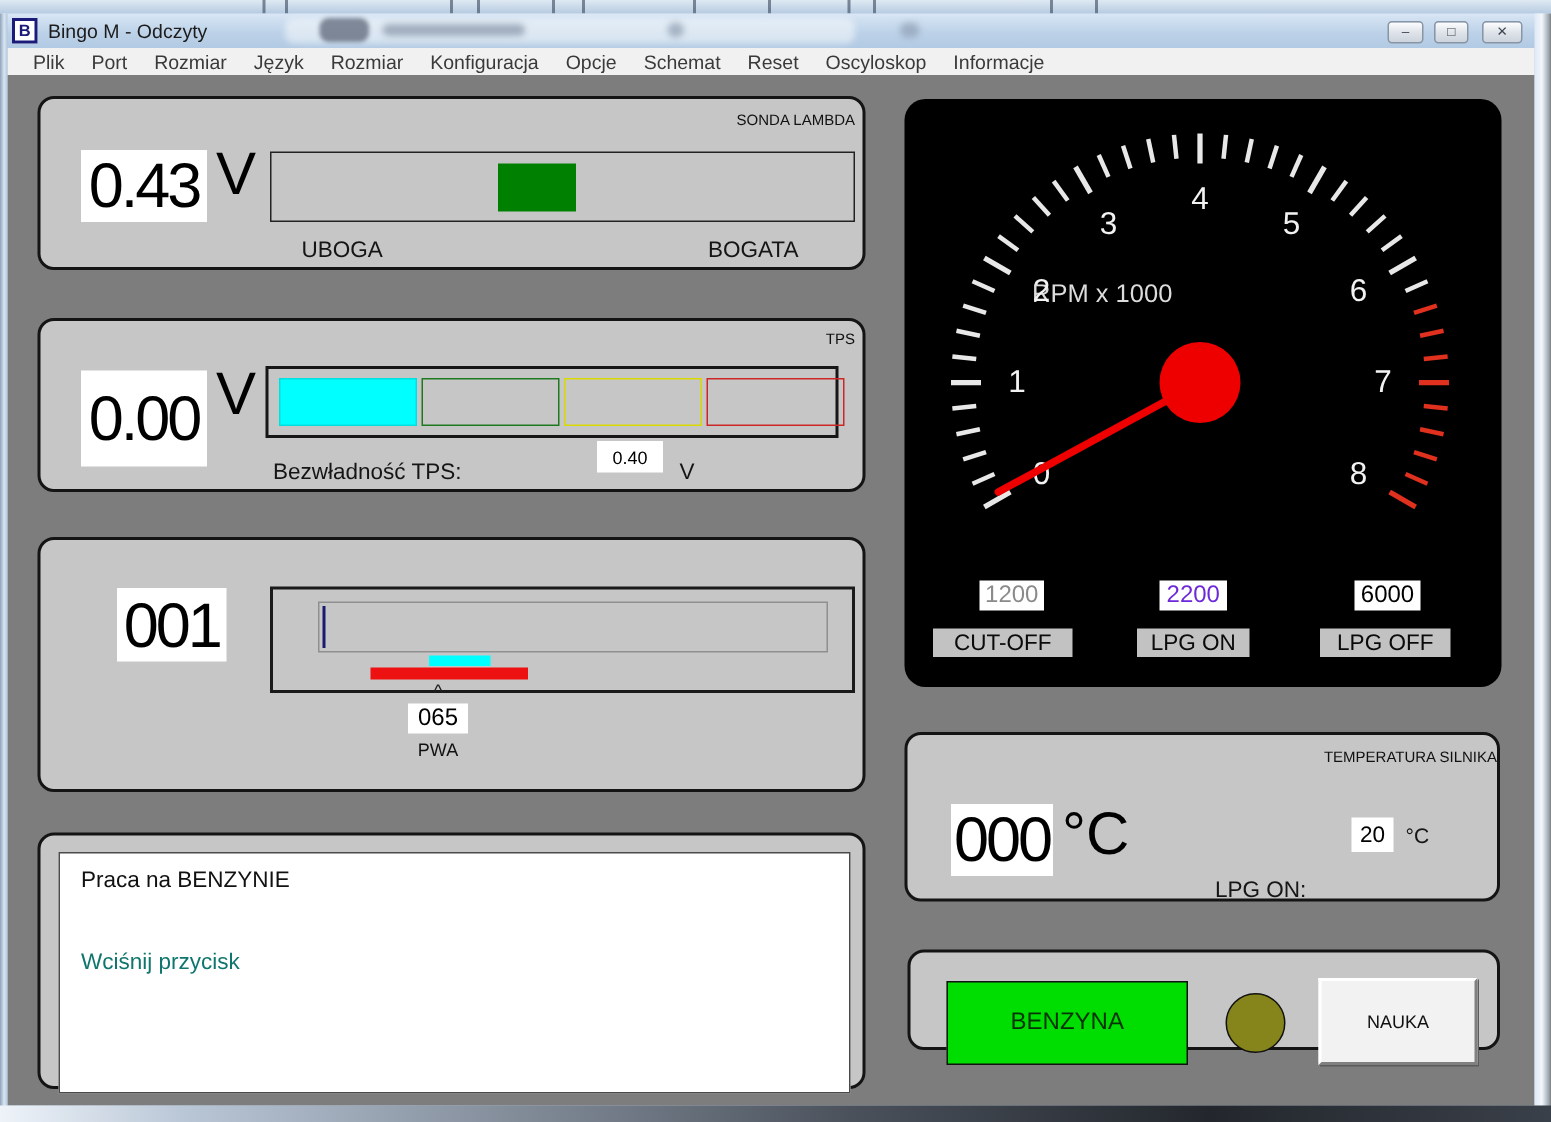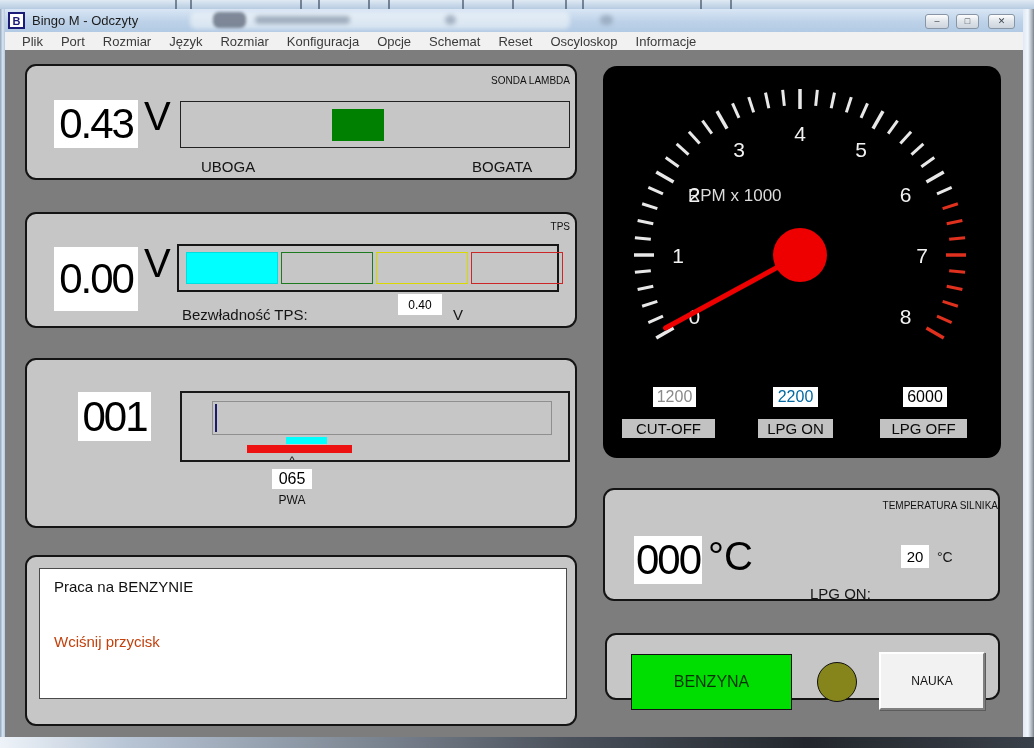--- a/index.html
+++ b/index.html
@@ -57,21 +57,21 @@
   .act-frame { position:absolute; left:153px; top:31px; width:390px; height:71px; border:2px solid #1a1a1a; }
   .act-inner { position:absolute; left:30px; top:8px; width:340px; height:34px; border:1px solid #8f8f8f; }
   .act-cursor { position:absolute; left:2px; top:2px; width:2px; height:28px; }
   .act-cyan { position:absolute; left:104px; top:44px; width:41px; height:7px; }
   .act-red  { position:absolute; left:65px; top:52px; width:105px; height:8px; }
   .act-caret { position:absolute; left:262px; top:93px; font-size:13px; color:#222; }
   .act-pwa-box { position:absolute; left:245px; top:109px; width:40px; height:20px; font-size:16px; }
   .act-pwa-label { position:absolute; left:241px; top:133px; width:48px; text-align:center; font-size:12px; color:#111; }
 
   
-  .msg-inner { position:absolute; left:12px; top:11px; width:528px; height:131px; background:#fff; border:1px solid #4a4a4a; }
+  .msg-inner { position:absolute; left:12px; top:11px; width:528px; height:161px; background:#fff; border:1px solid #4a4a4a; }
   .msg-line { position:absolute; left:14px; font-size:15px; }
 
   
   .gauge { position:absolute; left:598px; top:16px; width:398px; height:392px; background:#000; border-radius:14px; }
   .gauge svg { position:absolute; left:0; top:0; }
   .gauge-label { position:absolute; left:85px; top:120px; width:200px; font-size:17px; color:#dcdcdc; }
   .gauge-display { position:absolute; left:152px; top:251px; width:97px; height:46px; font-size:40px; font-weight:700; letter-spacing:-1px; }
   .th-val { position:absolute; top:321px; height:20px; background:#fff; font-size:16px; display:flex; align-items:center; justify-content:center; }
   .th-lab { position:absolute; top:353px; height:19px; background:#c2c2c2; color:#0a0a0a; font-size:15px; display:flex; align-items:center; justify-content:center; }
 
@@ -175,21 +175,21 @@
         <div class="act-red" style="background: rgb(238, 17, 17);"></div>
       </div>
       <div class="act-caret">^</div>
       <div class="vbox act-pwa-box">065</div>
       <div class="act-pwa-label">PWA</div>
     </div>
 
     <div class="panel" style="left:20px;top:505px;width:552px;height:171px;">
       <div class="msg-inner">
         <div class="msg-line" style="top: 9px; color: rgb(17, 17, 17);">Praca na BENZYNIE</div>
-        <div class="msg-line" style="top: 64px; color: #c2410c;">Wciśnij przycisk</div>
+        <div class="msg-line" style="top: 64px; color: #0f766e;">Wciśnij przycisk</div>
       </div>
     </div>
 
     <div class="gauge">
       <div class="gauge-label">RPM x 1000</div>
       <svg id="gauge-svg" width="398" height="392" viewBox="0 0 398 392">
           <line x1="70.56029104747196" y1="262" x2="53.2397829717832" y2="272" stroke="#e8e8e8" stroke-width="3.5"></line>
           <line x1="59.96818135360985" y1="250.01049646136997" x2="45.35145403132822" y2="256.5182827505828" stroke="#e8e8e8" stroke-width="3"></line>
           <line x1="54.34152255572698" y1="235.35254915624216" x2="39.124618295004524" y2="240.2968210662413" stroke="#e8e8e8" stroke-width="3"></line>
           <line x1="50.27785988992915" y1="220.18675362266387" x2="34.627498278188256" y2="223.513340675748" stroke="#e8e8e8" stroke-width="3"></line>
@@ -238,21 +238,21 @@
           <text x="258" y="83.34490073829849" fill="#f2f2f2" font-size="21" text-anchor="middle" dominant-baseline="central" font-family="Liberation Sans, sans-serif">5</text>
           <text x="302.65509926170154" y="128" fill="#f2f2f2" font-size="21" text-anchor="middle" dominant-baseline="central" font-family="Liberation Sans, sans-serif">6</text>
           <text x="319" y="189" fill="#f2f2f2" font-size="21" text-anchor="middle" dominant-baseline="central" font-family="Liberation Sans, sans-serif">7</text>
           <text x="302.65509926170154" y="250" fill="#f2f2f2" font-size="21" text-anchor="middle" dominant-baseline="central" font-family="Liberation Sans, sans-serif">8</text>
           <line x1="197" y1="189" x2="62.5409817627193" y2="262.0052903197201" stroke="#ee0000" stroke-width="5" stroke-linecap="round"></line>
           <circle cx="197" cy="189" r="27" fill="#ee0000"></circle>
         </svg>
       <div id="gauge-thresholds">
           <div class="th-val" style="left: 50px; width: 43px; color: rgb(138, 138, 138);">1200</div>
           <div class="th-lab" style="left: 19px; width: 93px;">CUT-OFF</div>
-          <div class="th-val" style="left: 170px; width: 45px; color: #0369a1;">2200</div>
+          <div class="th-val" style="left: 170px; width: 45px; color: #6d28d9;">2200</div>
           <div class="th-lab" style="left: 155px; width: 75px;">LPG ON</div>
           <div class="th-val" style="left: 300px; width: 44px; color: rgb(0, 0, 0);">6000</div>
           <div class="th-lab" style="left: 277px; width: 87px;">LPG OFF</div>
         </div>
     </div>
 
     <div class="panel" style="left:598px;top:438px;width:397px;height:113px;">
       <div class="panel-title" style="left:0;top:10px;width:100%;">TEMPERATURA SILNIKA</div>
       <div class="vbox bigval" style="left:29px;top:46px;width:68px;height:48px;">000</div>
       <div class="temp-unit">°C</div>

